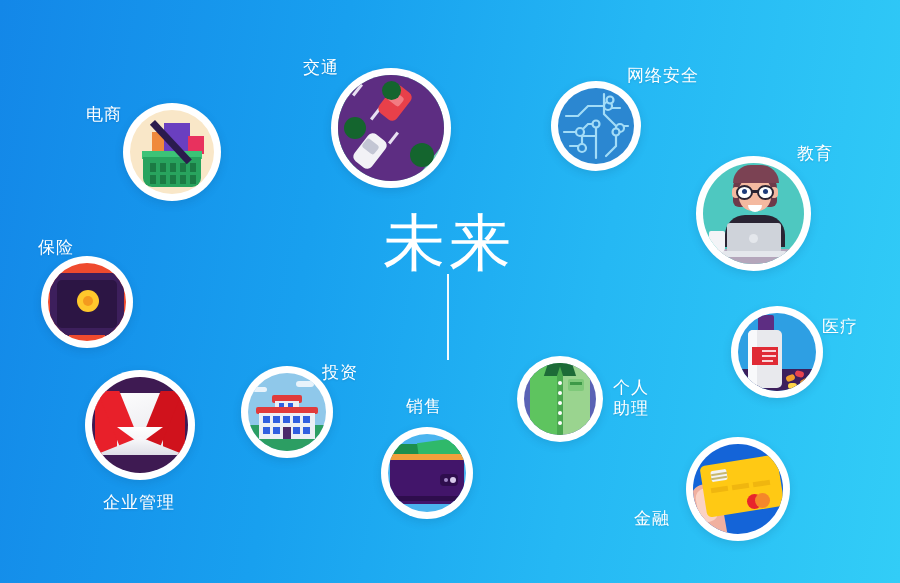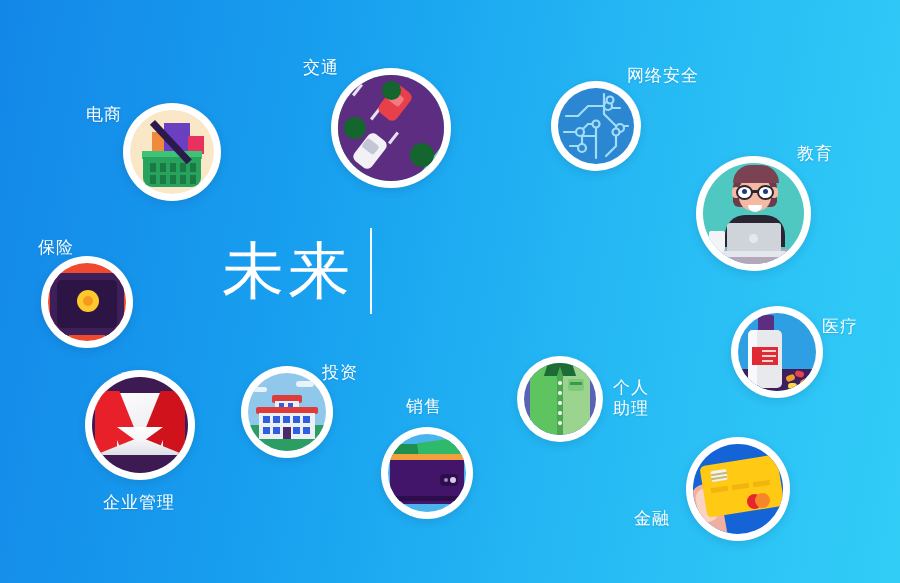--- a/index.html
+++ b/index.html
@@ -15,25 +15,26 @@
     overflow: hidden;
     background: linear-gradient(100deg, #1387e8 0%, #18a0ef 35%, #25b8f4 65%, #32cdf7 100%);
     font-family: "DejaVu Sans", "Liberation Sans", sans-serif;
     user-select: none;
   }
 
   
   .headline {
     position: absolute;
     left: 222px;
-    top: 218px;
+    top: 212px;
     width: 470px;
     height: 105px;
     display: flex;
     align-items: center;
+    flex-direction: column;
   }
   .headline-main {
     font-size: 62px;
     line-height: 1;
     color: #ffffff;
     letter-spacing: 4px;
     font-weight: 300;
     white-space: nowrap;
     padding-right: 16px;
   }

